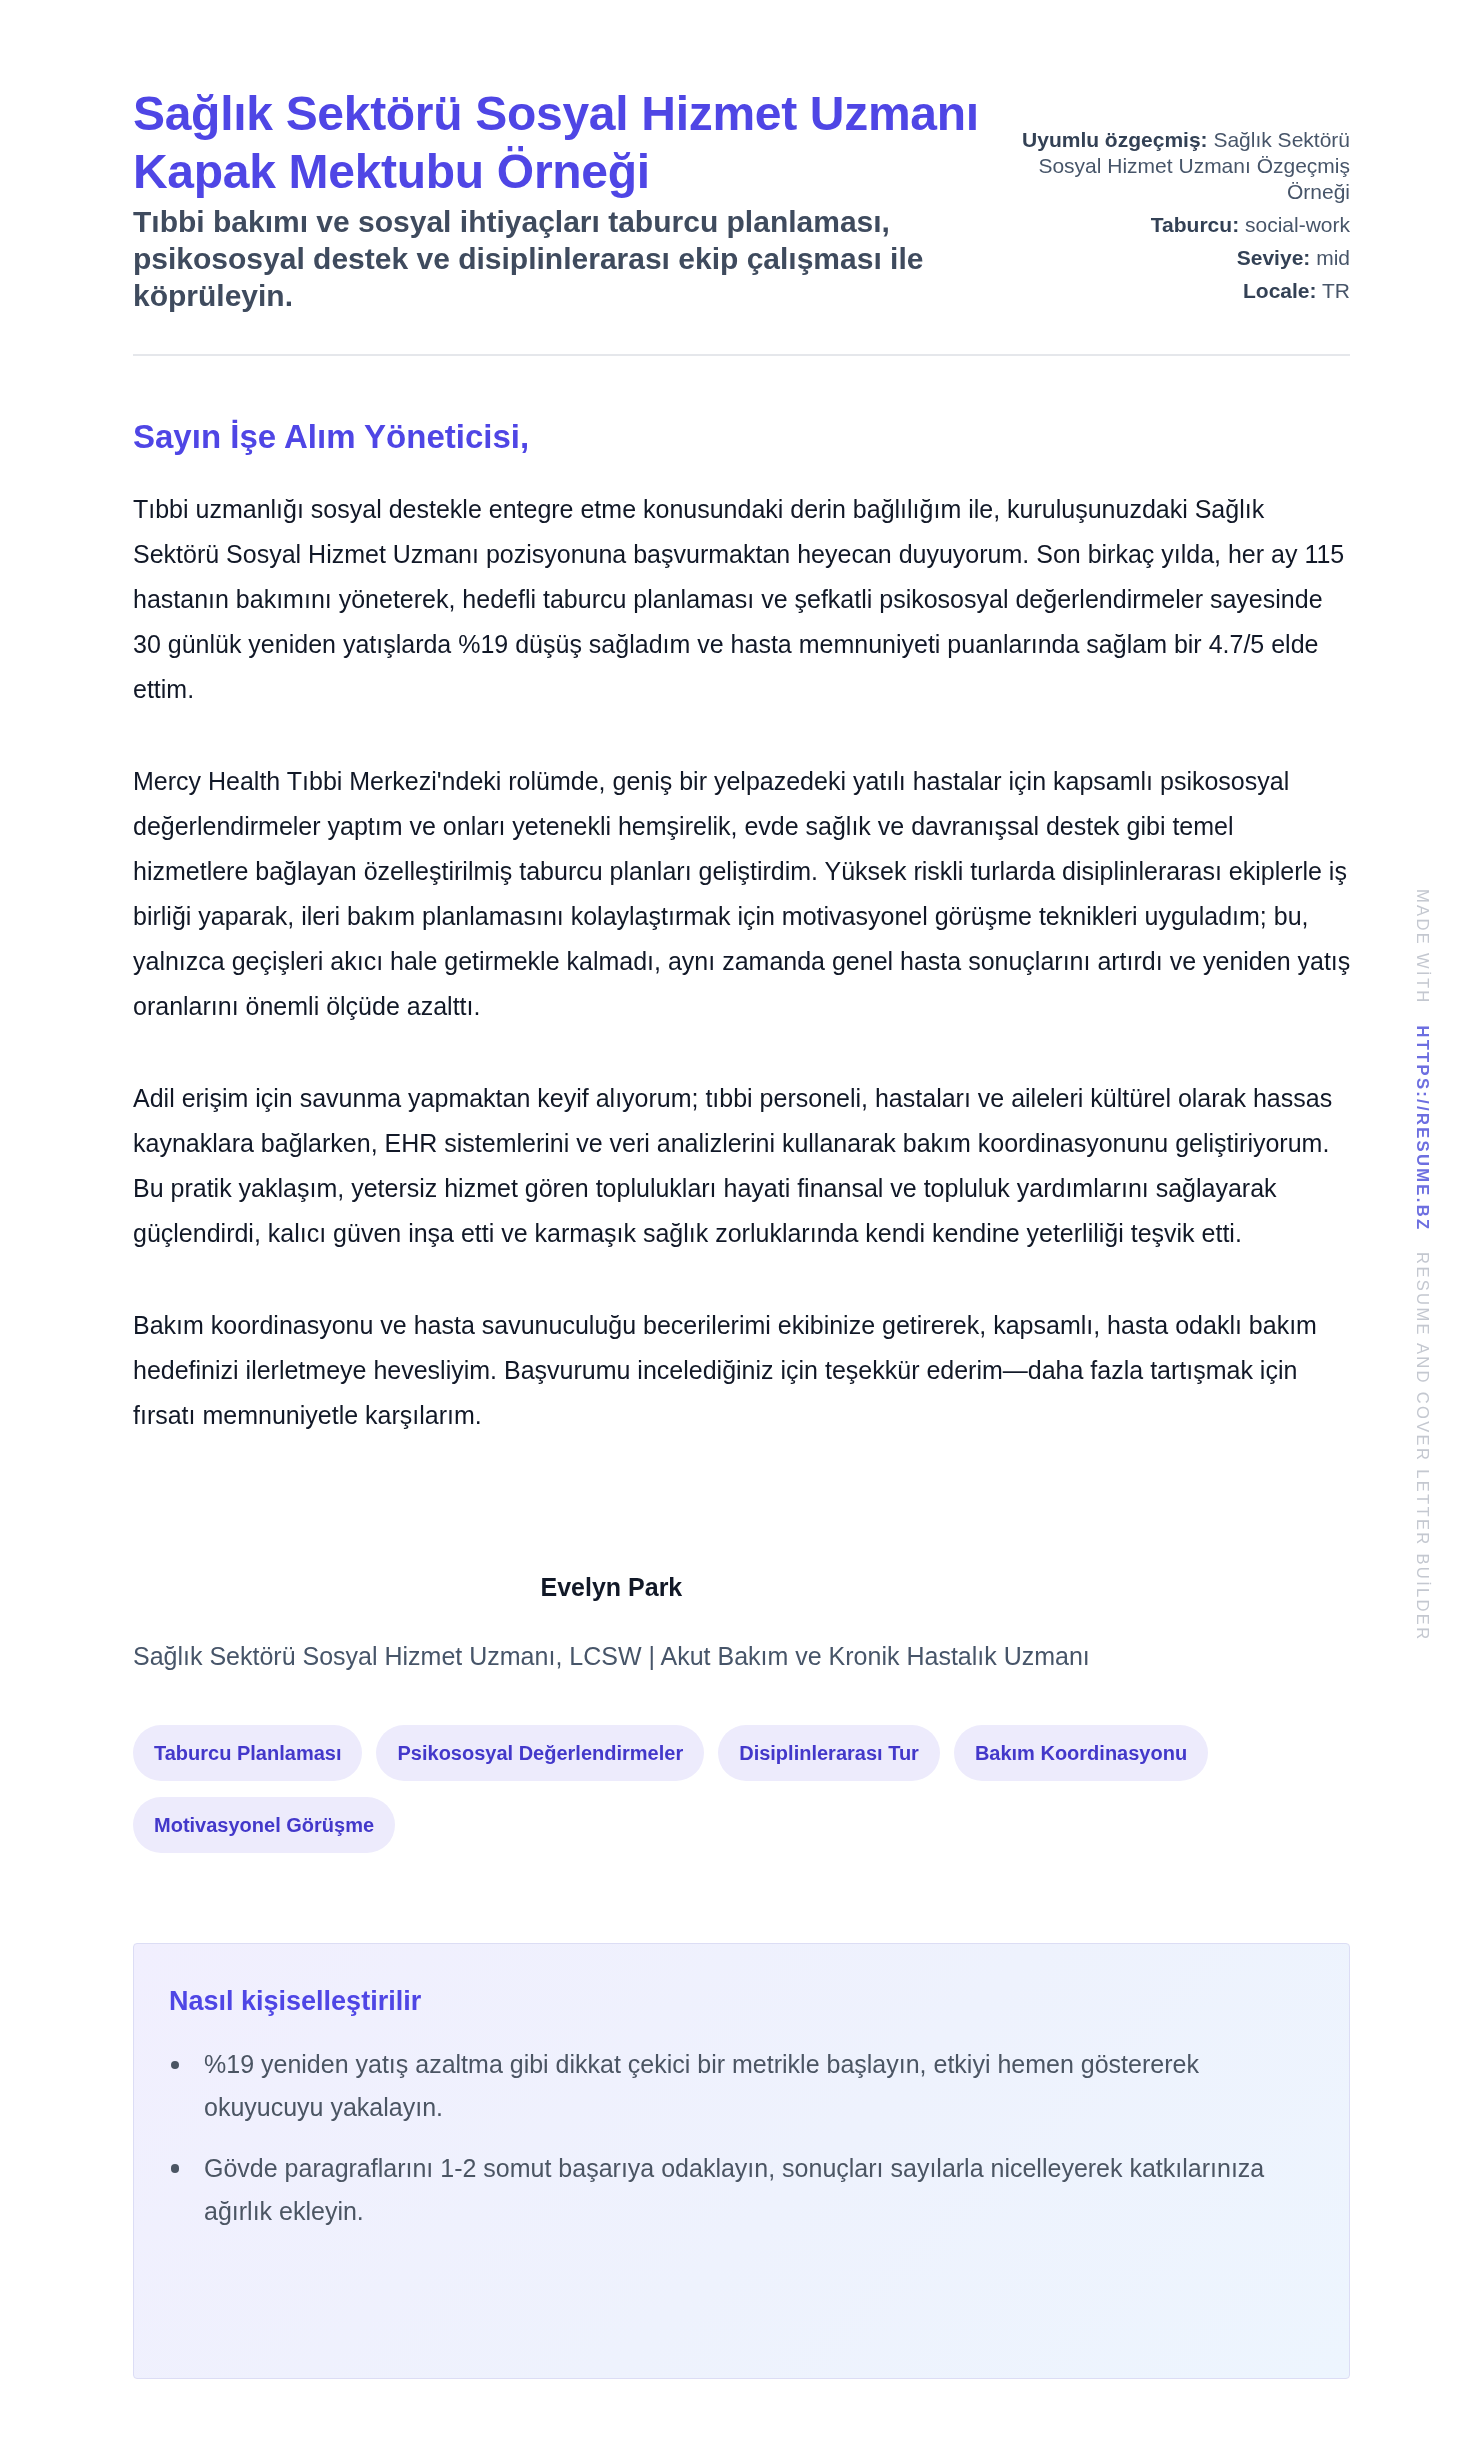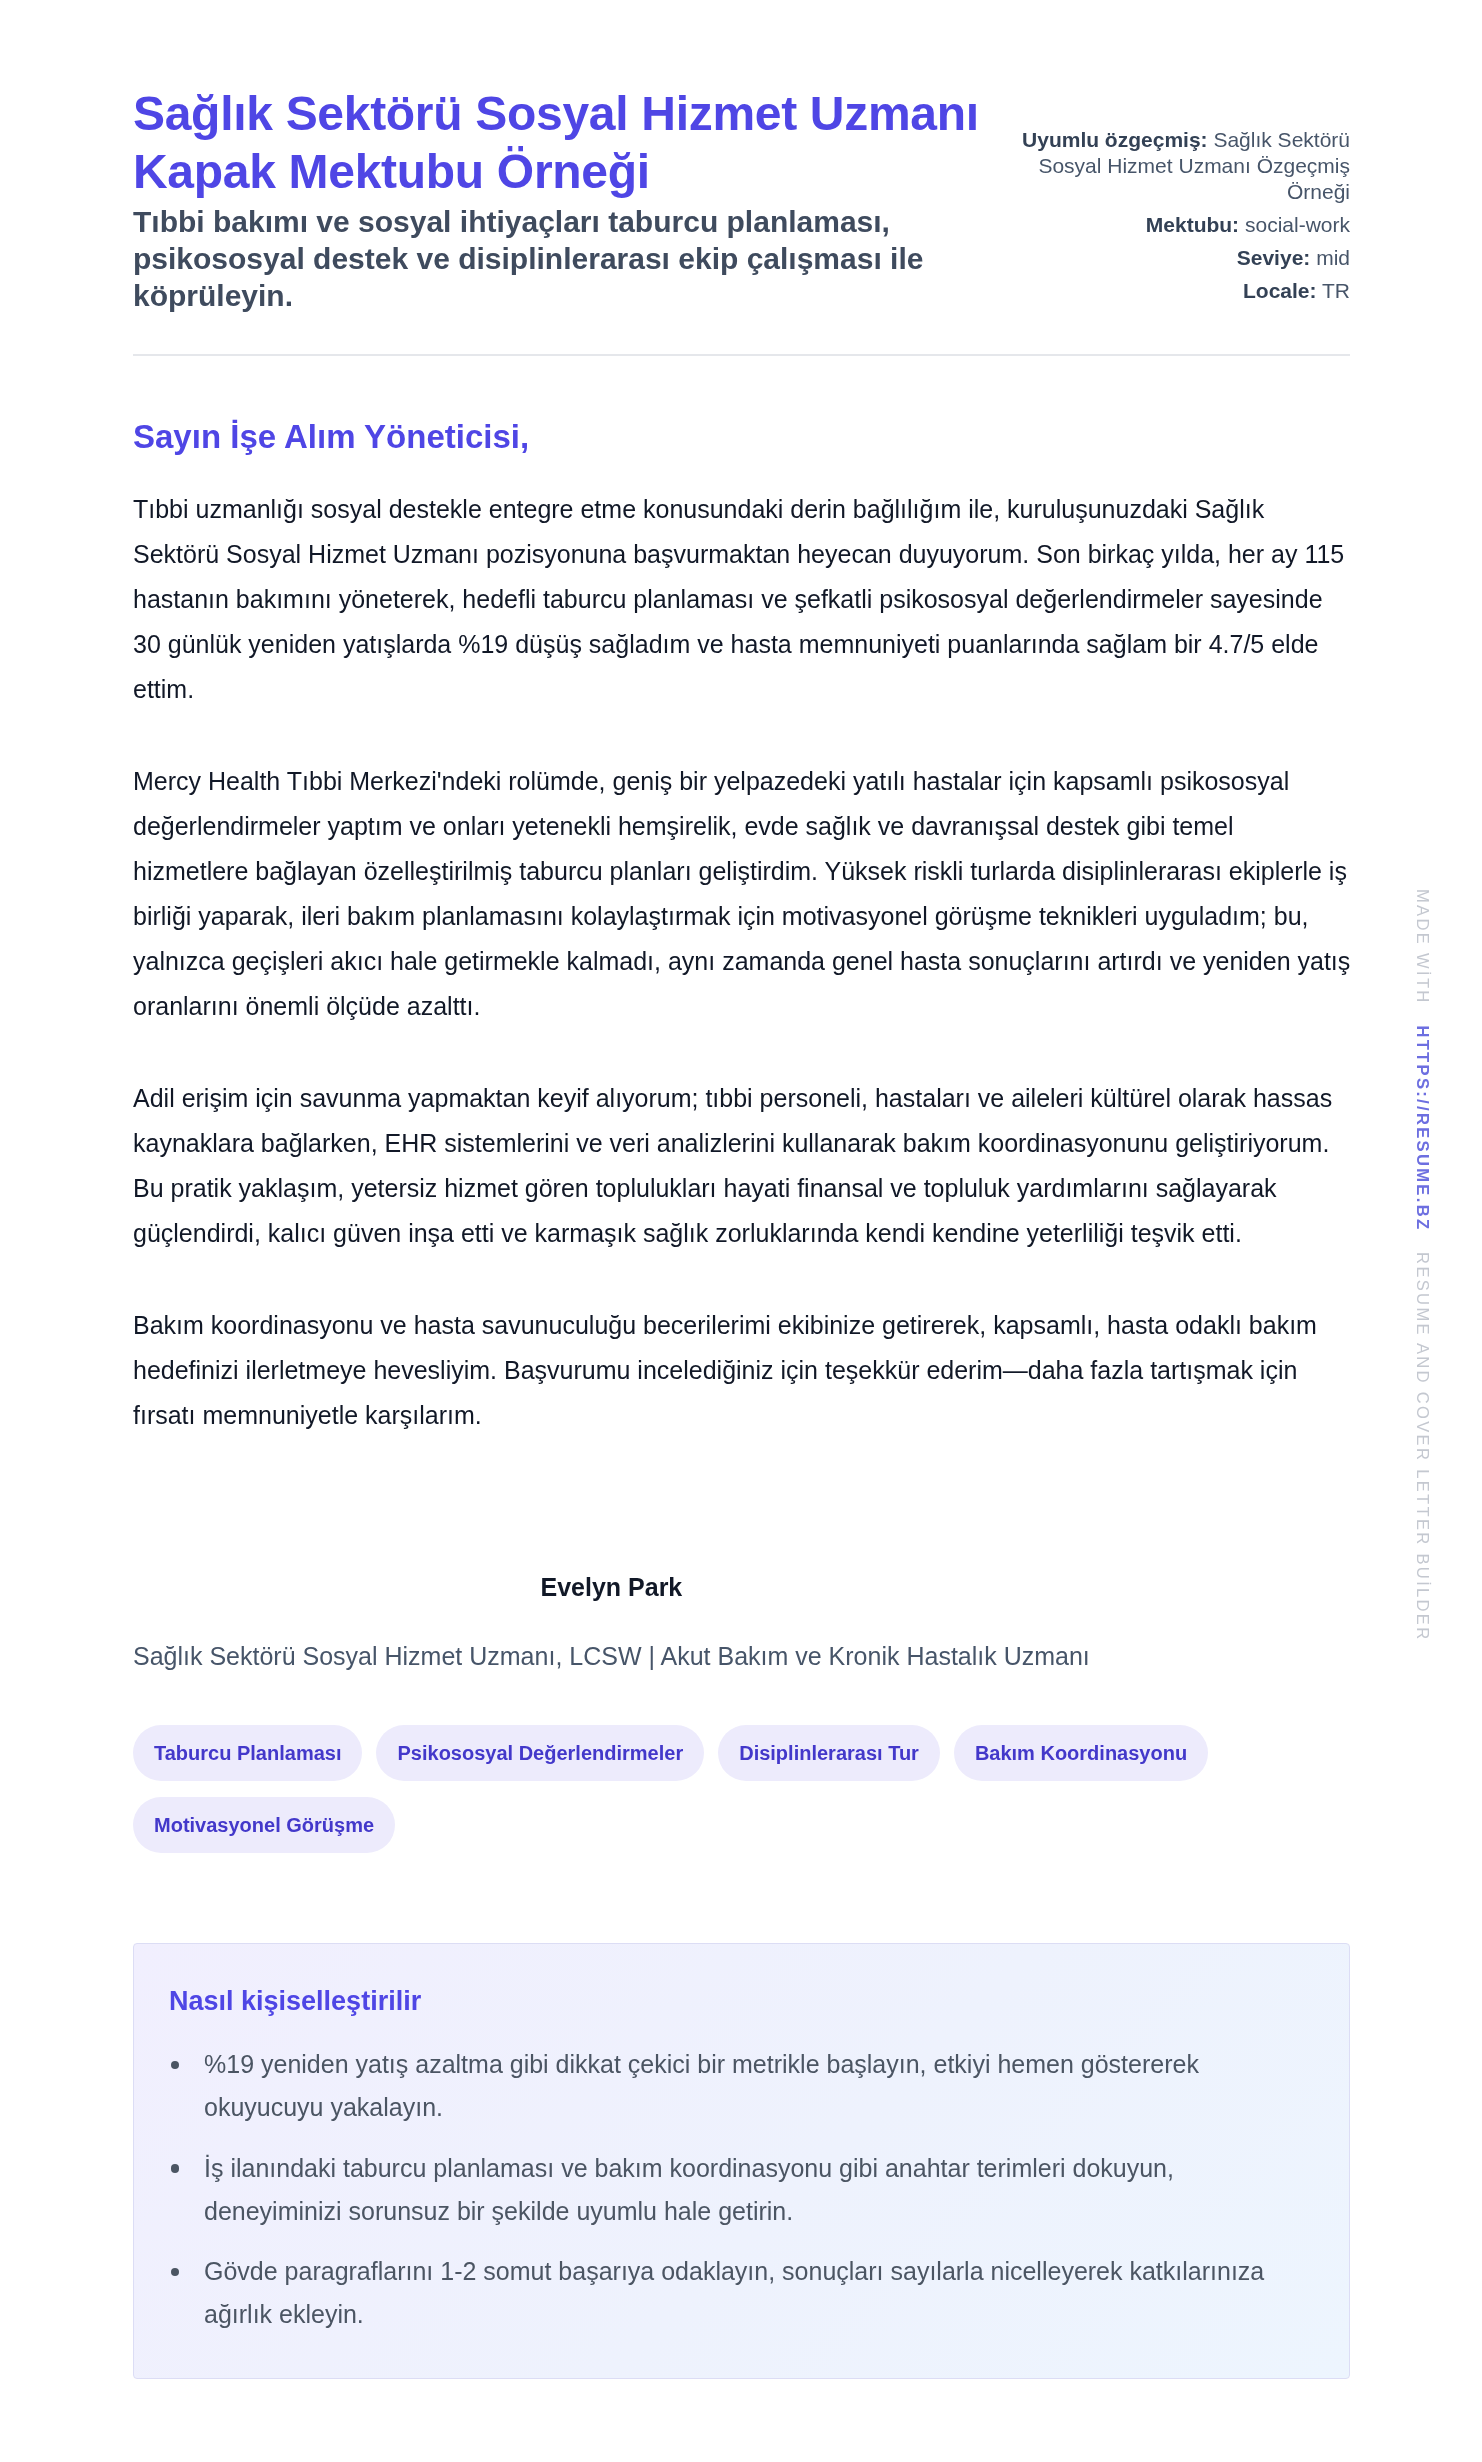--- a/index.html
+++ b/index.html
@@ -187,21 +187,21 @@
       <h1 class="title">Sağlık Sektörü Sosyal Hizmet Uzmanı Kapak Mektubu Örneği</h1>
       <p class="subtitle">Tıbbi bakımı ve sosyal ihtiyaçları taburcu planlaması, psikososyal destek ve disiplinlerarası ekip çalışması ile köprüleyin.</p>
     </div>
 
     <div class="meta">
       <div class="meta-row">
         <span class="meta-key">Uyumlu özgeçmiş:</span>
         <span>Sağlık Sektörü Sosyal Hizmet Uzmanı Özgeçmiş Örneği</span>
       </div>
       <div class="meta-row">
-        <span class="meta-key">Mektubu:</span>
+        <span class="meta-key">Taburcu:</span>
         <span>social-work</span>
       </div>
       <div class="meta-row">
         <span class="meta-key">Seviye:</span>
         <span>mid</span>
       </div>
       <div class="meta-row">
         <span class="meta-key">Locale:</span>
         <span>TR</span>
       </div>
@@ -234,24 +234,20 @@
 
   <section class="tips">
     <h2 class="tips-title">Nasıl kişiselleştirilir</h2>
     <ul class="tips-list">
       <li class="tips-item">
         <span class="bullet"></span>
         <span>%19 yeniden yatış azaltma gibi dikkat çekici bir metrikle başlayın, etkiyi hemen göstererek okuyucuyu yakalayın.</span>
       </li>
       <li class="tips-item">
         <span class="bullet"></span>
-        <span>İş ilanındaki taburcu planlaması ve bakım koordinasyonu gibi anahtar terimleri dokuyun, deneyiminizi sorunsuz bir şekilde uyumlu hale getirin.</span>
-      </li>
-      <li class="tips-item">
-        <span class="bullet"></span>
         <span>Gövde paragraflarını 1-2 somut başarıya odaklayın, sonuçları sayılarla nicelleyerek katkılarınıza ağırlık ekleyin.</span>
       </li>
     </ul>
   </section>
 
 </div>
 
 <div class="watermark">
   <span>MADE WİTH</span>&nbsp;&nbsp;
   <span class="brand">HTTPS://RESUME.BZ</span>&nbsp;&nbsp;

